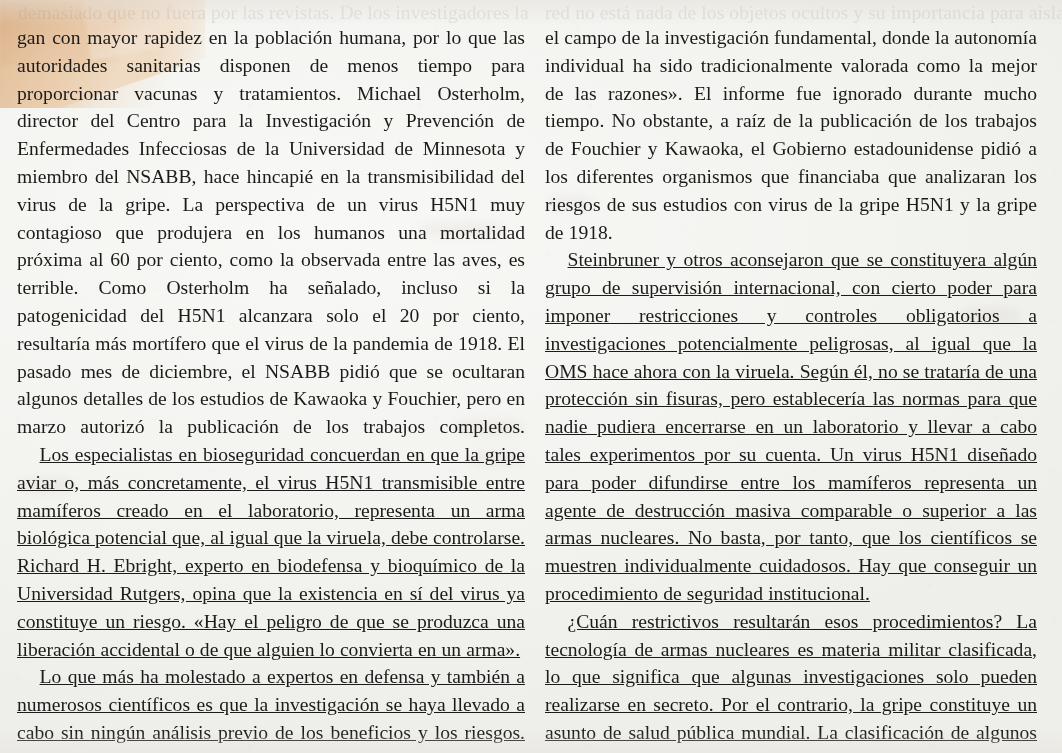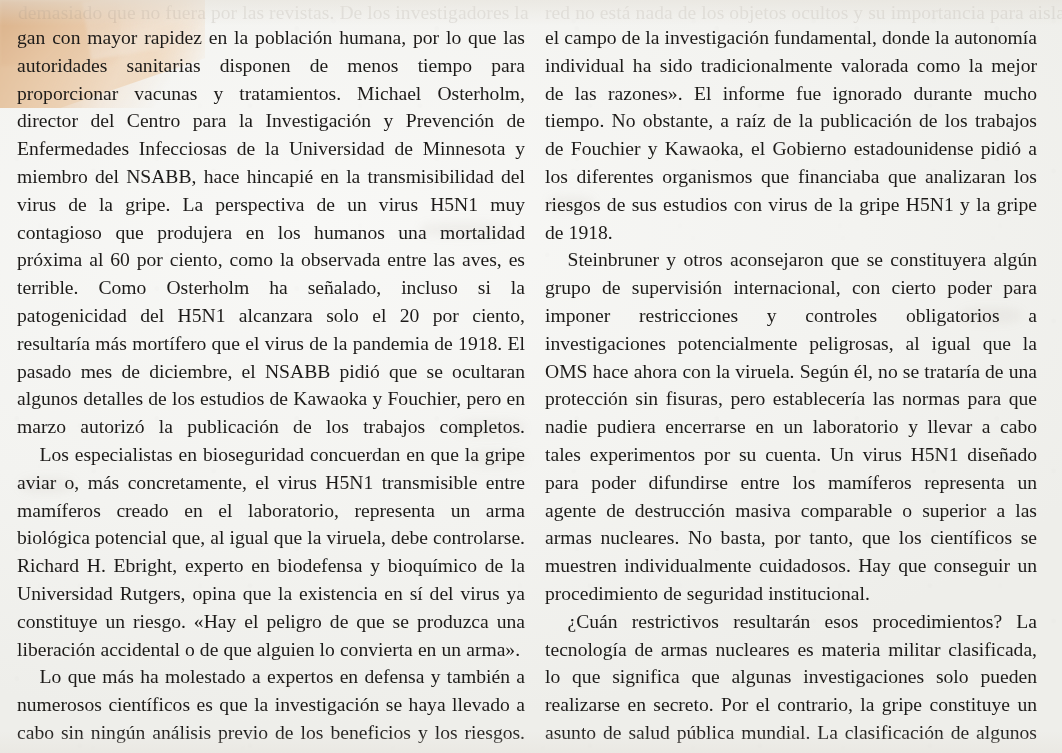--- a/index.html
+++ b/index.html
@@ -126,21 +126,21 @@
     hyphens: none;
     word-spacing: .2px;
   }
   #col-left  { left: 17px;  }
   #col-right { left: 545px; width: 492px; }
 
   .para {
     margin: 0;
     text-align: justify;
   }
-  .para + .para { text-indent: 1.15em; }
+  .para + .para { text-indent: 1.15em; text-decoration: underline; }
 
   
   .para { text-align-last: left; }
   
   .para.full { text-align-last: justify; }
 
   
   #edge-top {
     position: absolute; left:0; right:0; top:0; height: 26px;
     background: linear-gradient(to bottom, rgba(228,224,216,.55), rgba(244,244,241,0));

